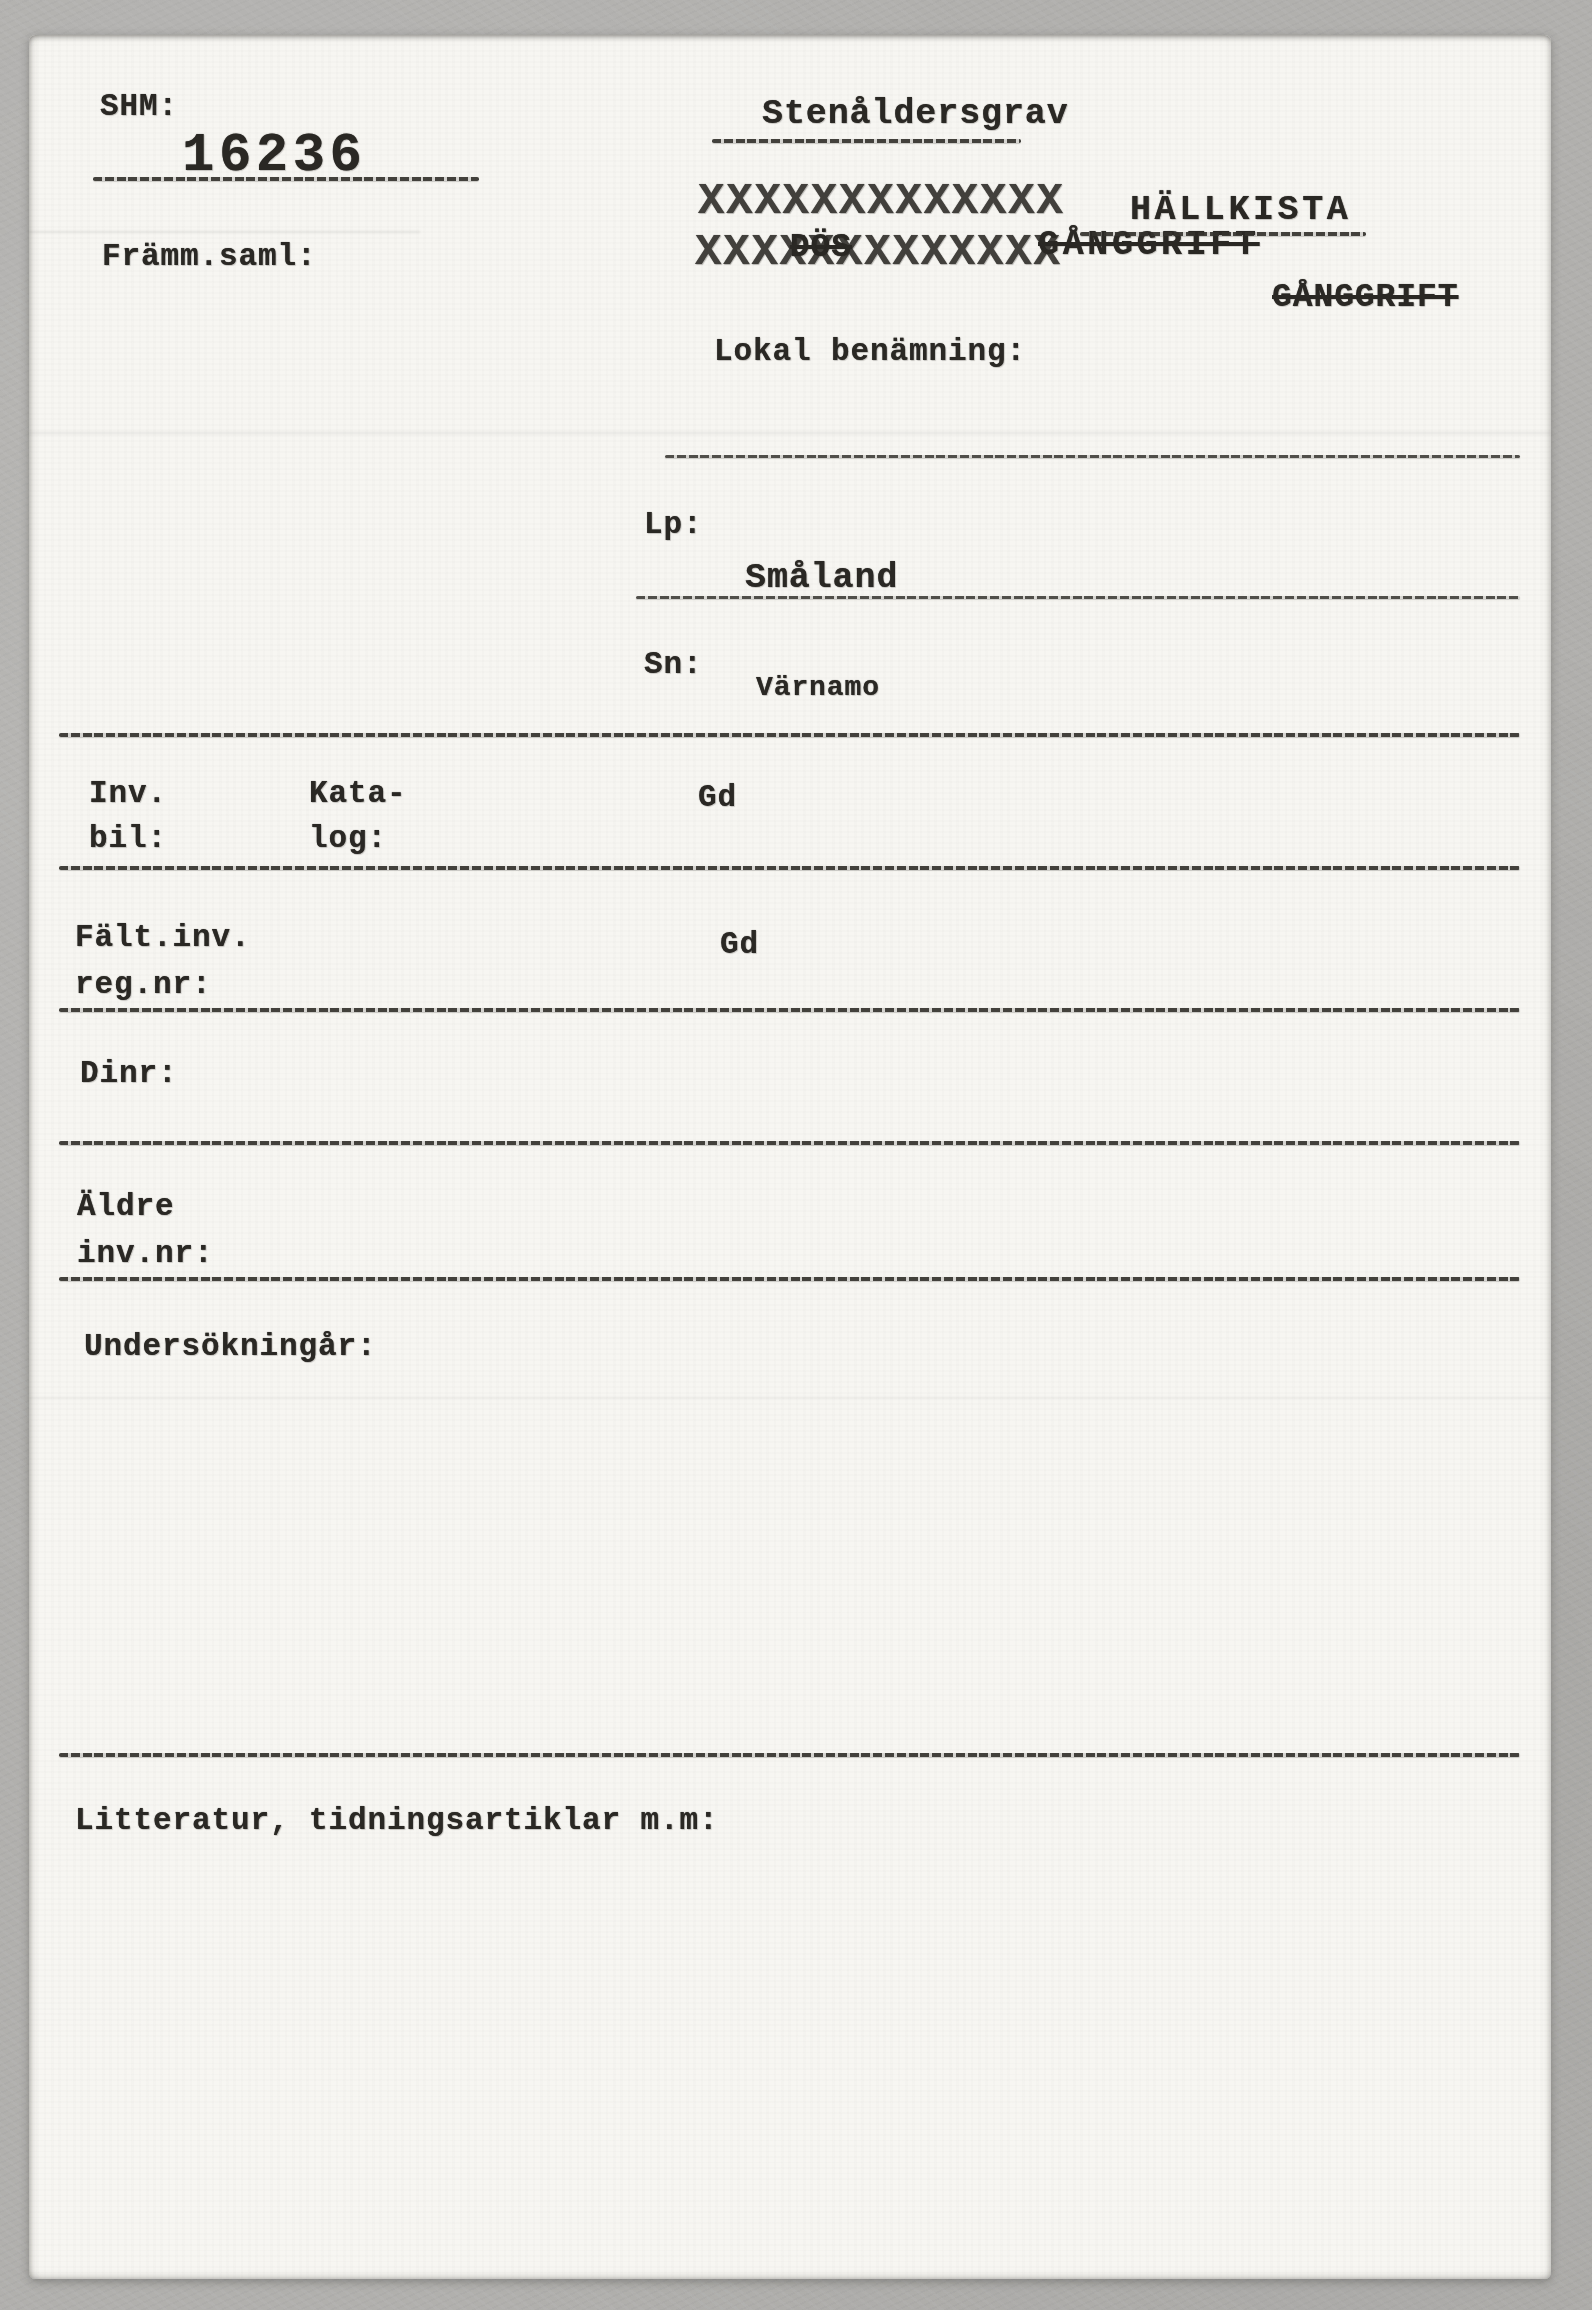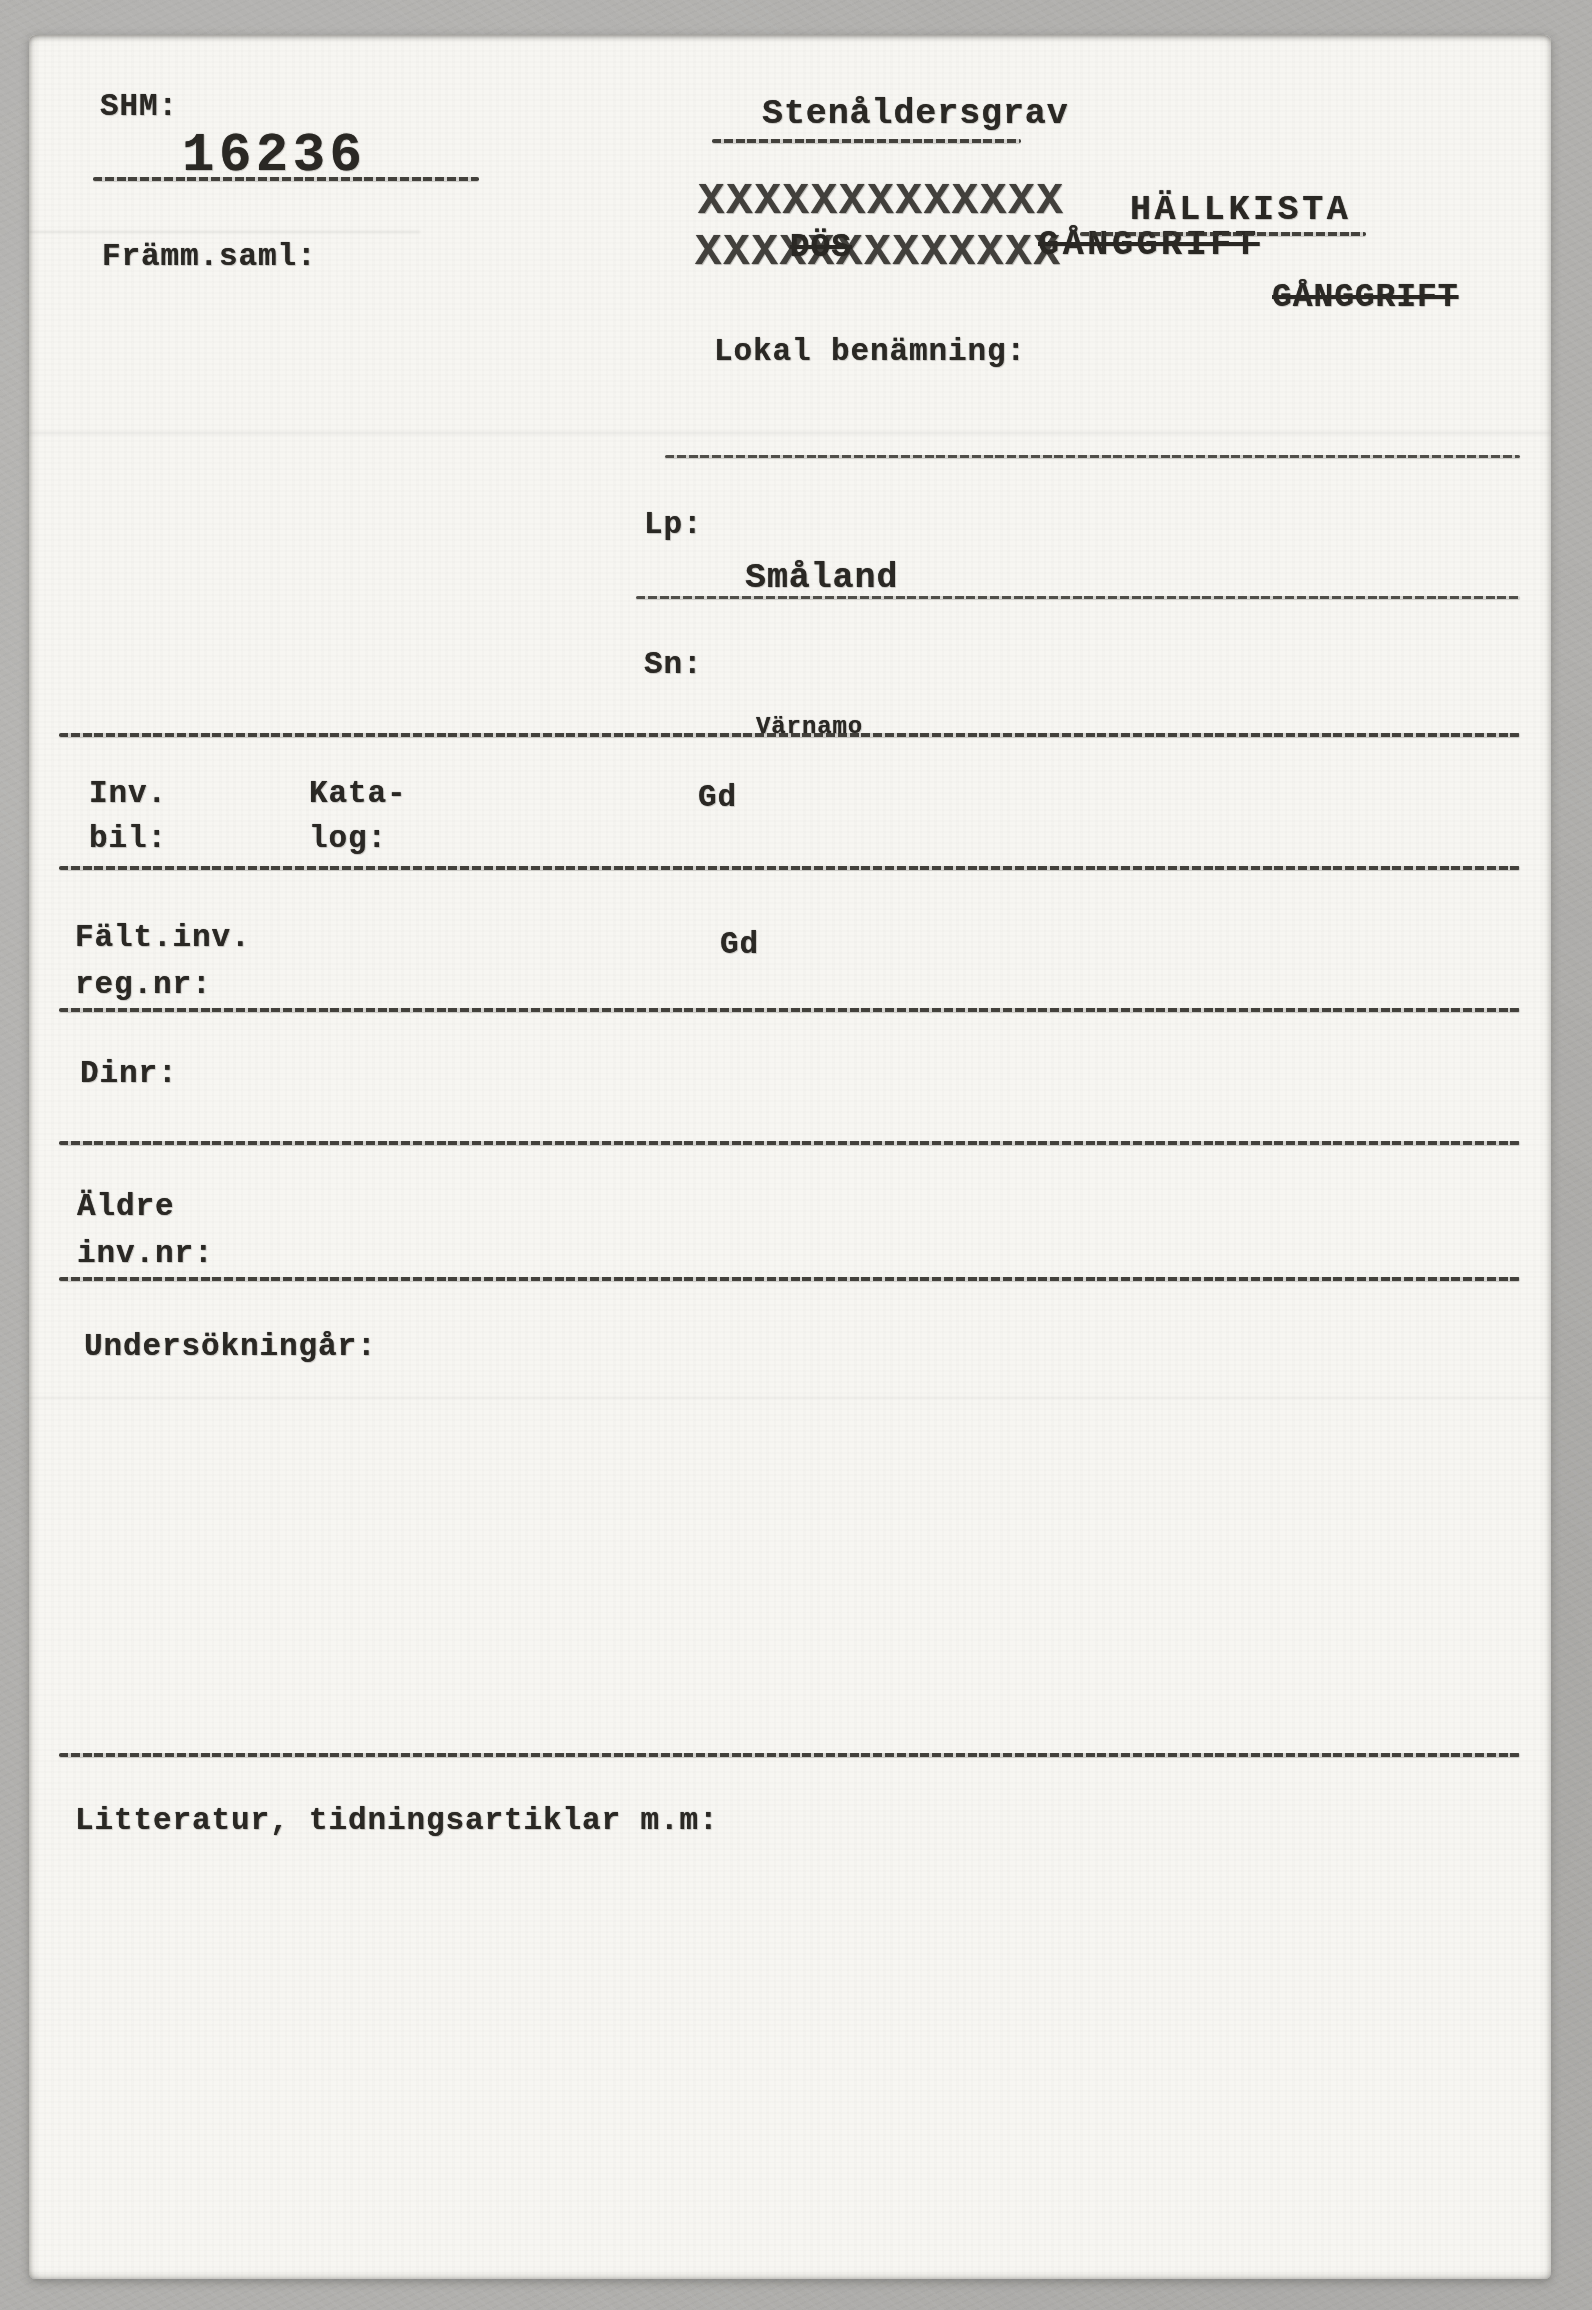--- a/index.html
+++ b/index.html
@@ -91,21 +91,21 @@
   
   <div class="t" style="left:685px;top:300px;">Lokal benämning:</div>
   <div class="tline thin" style="left:636px;top:420px;width:855px;"></div>
 
   
   <div class="t" style="left:615px;top:473px;">Lp:</div>
   <div class="t val" style="left:716px;top:524px;">Småland</div>
   <div class="tline thin" style="left:607px;top:561px;width:884px;"></div>
 
   <div class="t" style="left:615px;top:613px;">Sn:</div>
-  <div class="t val" style="left:727px;top:638px;font-size:24px;margin-top:41px;">Värnamo</div>
+  <div class="t val" style="left:727px;top:638px;font-size:28px;">Värnamo</div>
 
   
   <div class="tline" style="left:30px;top:698px;width:1461px;"></div>
 
   
   <div class="t" style="left:60px;top:742px;">Inv.</div>
   <div class="t" style="left:60px;top:787px;">bil:</div>
   <div class="t" style="left:280px;top:742px;">Kata-</div>
   <div class="t" style="left:280px;top:787px;">log:</div>
   <div class="t" style="left:669px;top:746px;">Gd</div>

